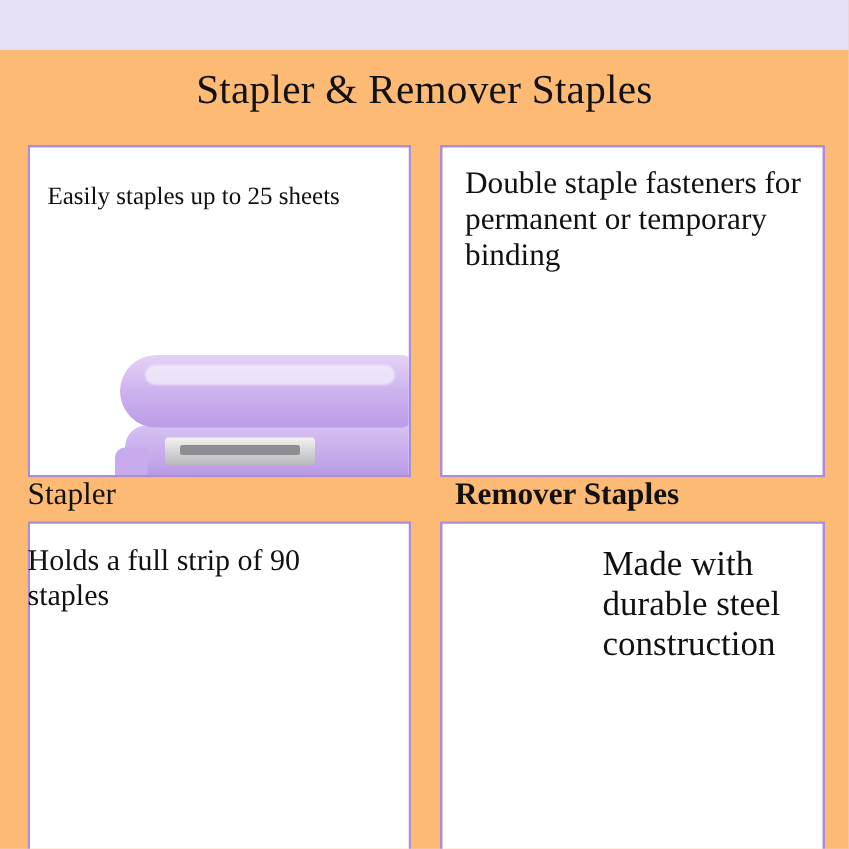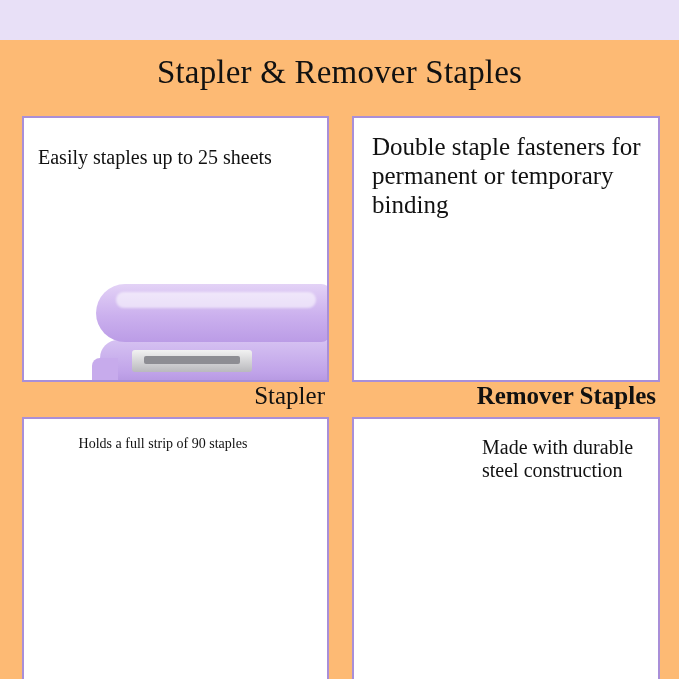--- a/index.html
+++ b/index.html
@@ -44,32 +44,32 @@
   .p-br { left: 352px; top: 377px; width: 304px; height: 262px; }
 
   .caption {
     position: absolute;
     font-family: "Liberation Serif", serif;
     color: #111111;
     line-height: 1.15;
   }
   .cap-tl { left: 38px;  top: 106px;  width: 250px; font-size: 20px; }
   .cap-tr { left: 372px; top: 93px;  width: 272px; font-size: 25px; }
-  .cap-bl { left: 38px;  top: 396px; width: 250px; font-size: 14px; text-align: center; }
-  .cap-br { left: 482px; top: 396px; width: 160px; font-size: 20px; }
+  .cap-bl { left: 22px;  top: 396px; width: 250px; font-size: 24px; }
+  .cap-br { left: 482px; top: 396px; width: 160px; font-size: 28px; }
 
   .section-label {
     position: absolute;
-    text-align: right;
+    text-align: left;
     font-family: "Liberation Serif", serif;
     font-size: 25px;
     color: #111111;
   }
   .lbl-stapler { left: 22px;  top: 342px; width: 303px; }
-  .lbl-remover { left: 352px; top: 342px; width: 304px; font-weight: bold; }
+  .lbl-remover { left: 364px; top: 342px; width: 304px; font-weight: bold; }
 
   
   .tl-paper {
     position: absolute; left: 30px; top: 262px;
     width: 130px; height: 56px;
     background: #ffffff;
     box-shadow: 0 0 2px rgba(0,0,0,0.20);
     transform: skewY(-8deg);
   }
   .tl-body {

